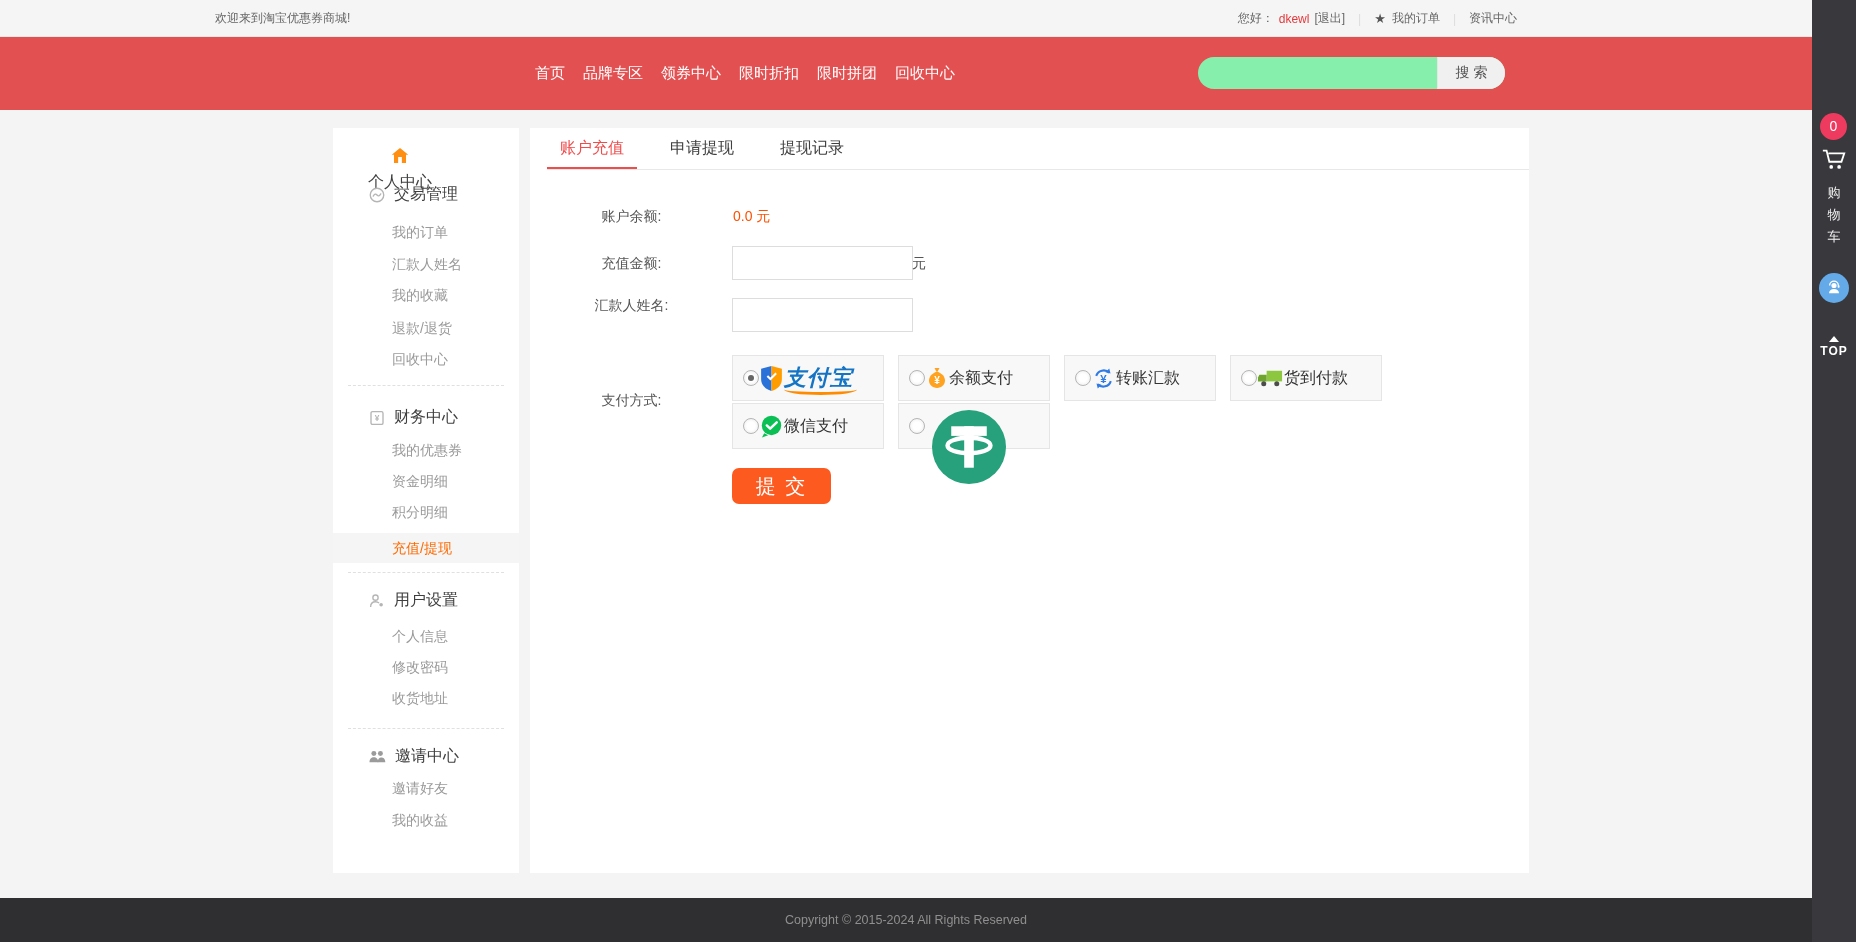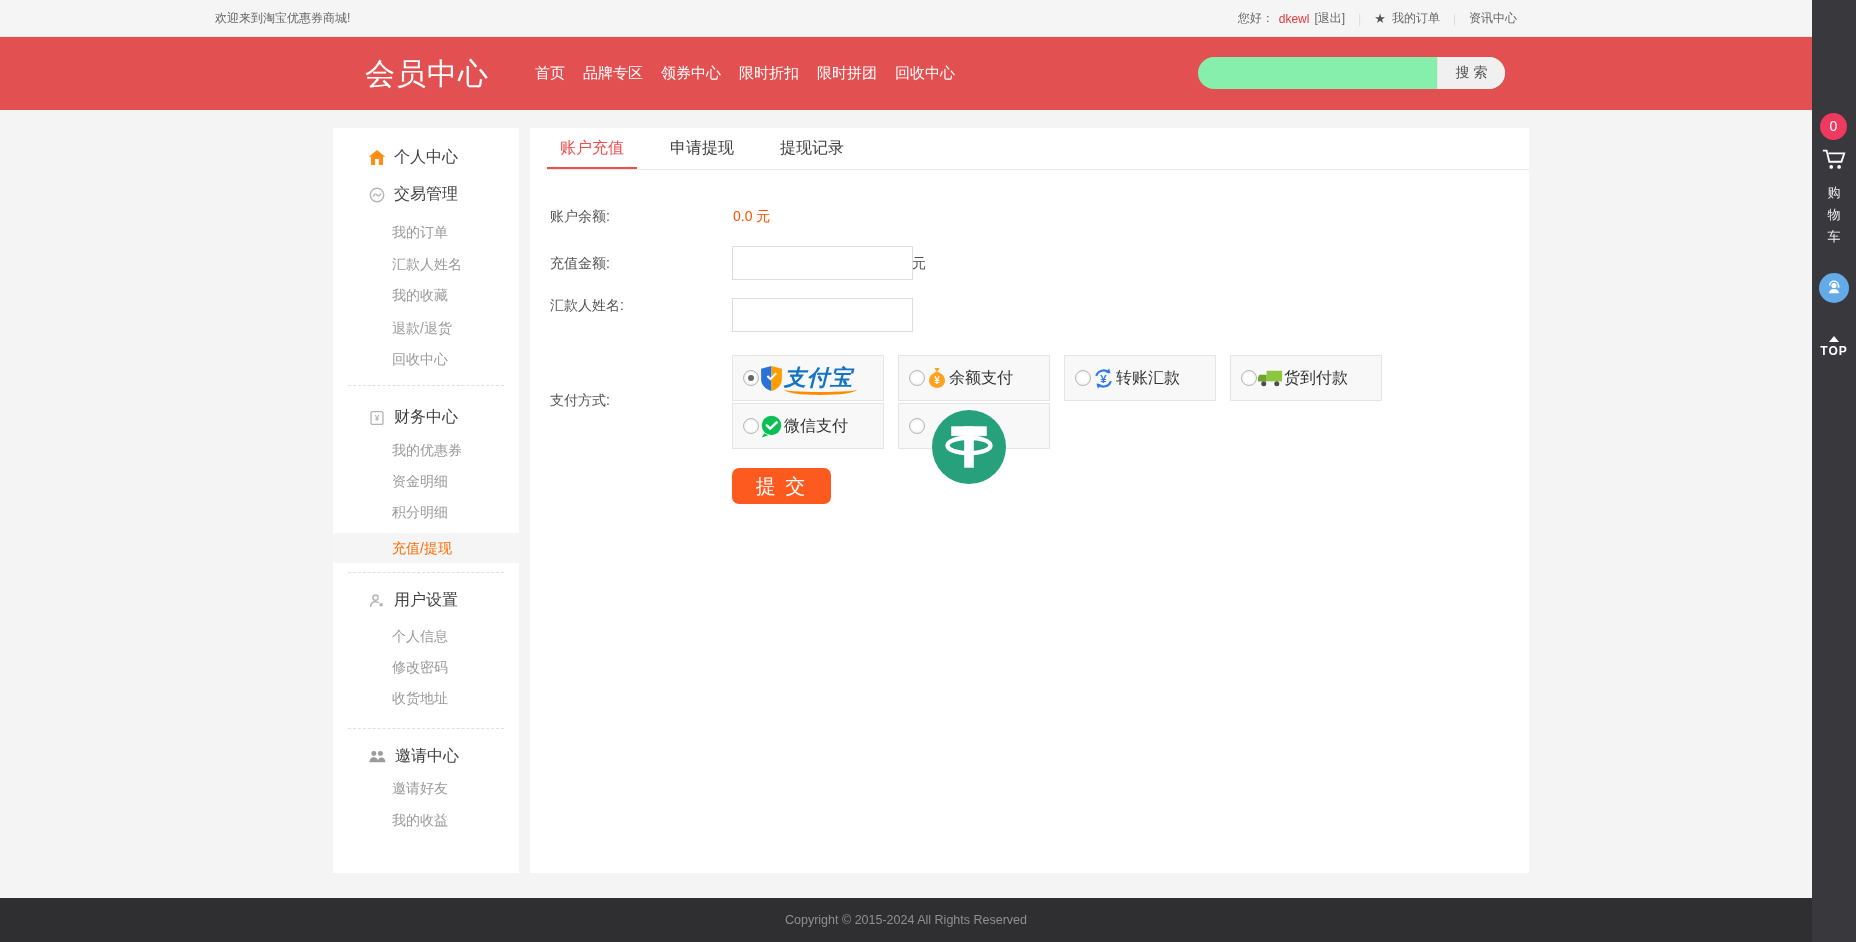--- a/index.html
+++ b/index.html
@@ -37,21 +37,21 @@
   .side-title{position:absolute;left:35px;display:flex;align-items:center;gap:8px;font-size:16px;color:#3f3f3f;cursor:pointer;white-space:nowrap;}
   .side-item{position:absolute;left:59px;font-size:14px;color:#9a9a9a;cursor:pointer;white-space:nowrap;}
   .side-divider{position:absolute;left:15px;right:15px;border-top:1px dashed #e0e0e0;}
   .side-active{position:absolute;left:0;width:186px;height:30px;background:#f5f5f5;cursor:pointer;}
   .side-active span{display:block;margin-left:59px;line-height:30px;font-size:14px;color:#ff6a00;}
   
   .tabs-row{position:absolute;left:17px;right:0;top:0;height:42px;border-bottom:1px solid #e8e8e8;display:flex;box-sizing:border-box;}
   .tab{padding:0 13px;margin-right:20px;line-height:39px;font-size:16px;color:#404040;border-bottom:2px solid transparent;cursor:pointer;white-space:nowrap;}
   .tab.active{color:#f04c4c;border-color:#f04c4c;}
   
-  .f-label{position:absolute;left:20px;width:163px;text-align:left;font-size:14px;color:#555;line-height:20px;white-space:nowrap;}
+  .f-label{position:absolute;left:20px;width:163px;text-align:center;font-size:14px;color:#555;line-height:20px;white-space:nowrap;}
   .balance-val{position:absolute;left:203px;top:78px;font-size:14px;color:#ff5000;line-height:20px;}
   .f-input{position:absolute;left:202px;width:163px;height:32px;border:1px solid #ddd;background:#fff;outline:none;padding:0 8px;font-size:14px;color:#333;font-family:inherit;}
   .unit{position:absolute;left:382px;font-size:14px;color:#555;line-height:20px;}
   
   .pay-box{position:absolute;width:152px;height:46px;background:#f8f8f8;border:1px solid #e5e5e5;box-sizing:border-box;display:flex;align-items:center;padding-left:10px;gap:0;cursor:pointer;}
   .radio{width:14px;height:14px;border-radius:50%;border:1px solid #b5b5b5;background:radial-gradient(#fff 40%,#e8e8e8);flex:none;position:relative;}
   .radio.checked::after{content:"";position:absolute;left:4px;top:4px;width:6px;height:6px;border-radius:50%;background:#666;}
   .pay-label{font-size:16px;color:#333;white-space:nowrap;}
   .ali-text{position:relative;color:#1574c4;font-size:22px;font-weight:bold;font-style:italic;letter-spacing:1px;}
   .ali-swoosh{position:absolute;left:0;right:-4px;bottom:-2px;height:8px;border-bottom:3px solid #ff8c00;border-radius:50%;}
@@ -74,37 +74,36 @@
       <span class="tb-link">[退出]</span>
       <span class="sep">|</span>
       <span class="tb-star">★</span>
       <span class="tb-link">我的订单</span>
       <span class="sep">|</span>
       <span class="tb-link">资讯中心</span>
     </div>
   </div>
 
   <div class="header">
-    <div class="logo">会员中心</div>
     <div class="nav">
       <a>首页</a>
       <a>品牌专区</a>
       <a>领券中心</a>
       <a>限时折扣</a>
       <a>限时拼团</a>
       <a>回收中心</a>
     </div>
     <div class="search">
       <input placeholder="" style="">
       <button class="s-btn">搜 索</button>
     </div>
   </div>
 
   <aside class="sidebar">
-    <div class="side-title" style="top:19px;">
+    <div class="side-title" style="top:19px;flex-direction:column;">
       <svg width="18" height="17" viewBox="0 0 24 22">
           <path d="M12 1L1 10h3v11h16V10h3z" fill="#ff8f13"></path>
           <rect x="9.5" y="13" width="5" height="8" fill="#fff"></rect>
         </svg>
       <span>个人中心</span>
     </div>
 
     <div class="side-title" style="top:56px;">
       <svg width="18" height="18" viewBox="0 0 24 24">
           <circle cx="12" cy="12" r="9" fill="none" stroke="#b5b5b5" stroke-width="1.8"></circle>

